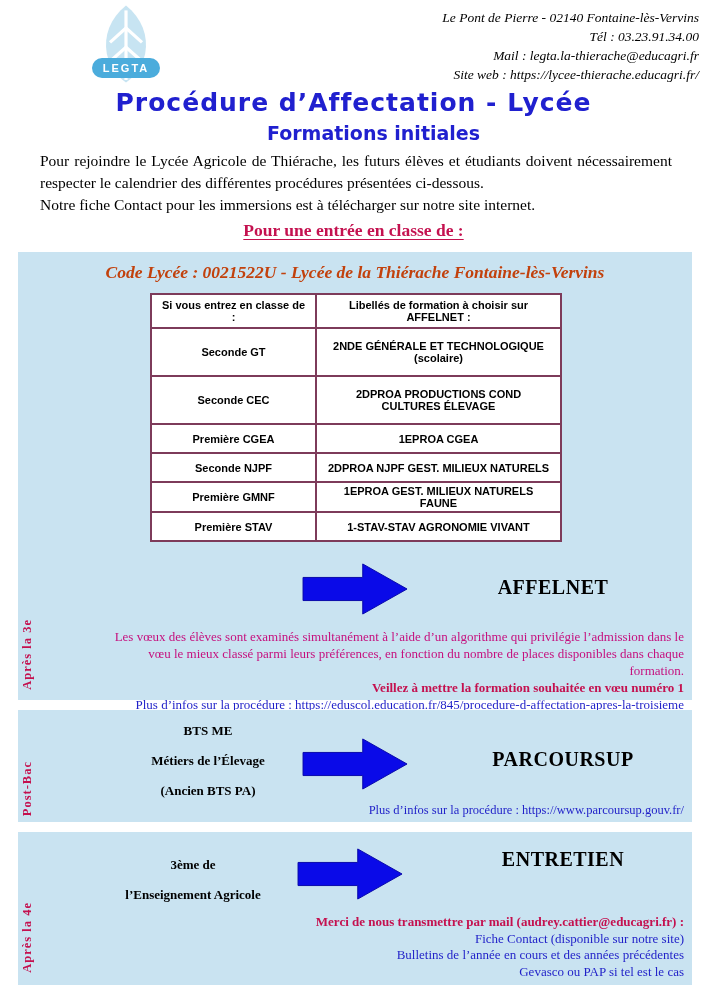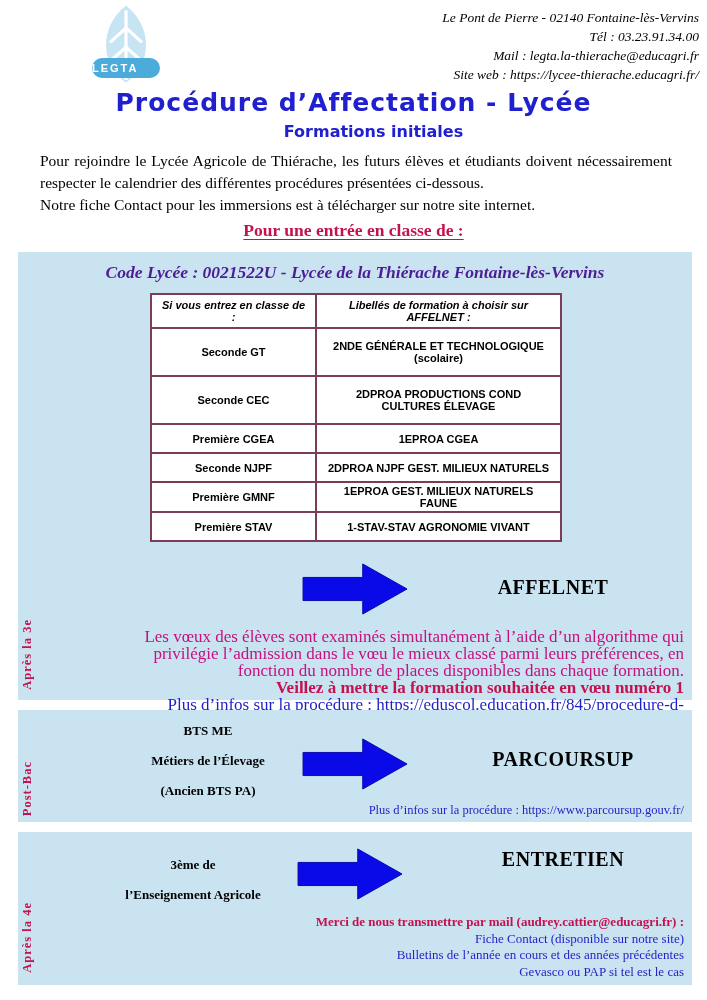--- a/index.html
+++ b/index.html
@@ -14,37 +14,37 @@
   .leaf-svg { position:absolute; left:66px; top:0; }
   .logo-text {
     position:absolute; left:4px; top:26px; width:212px;
     font-family:"Liberation Sans", sans-serif; font-size:21px; font-weight:600;
     letter-spacing:2px; color:#333e4b; text-align:center;
   }
   .logo-badge {
     position:absolute; left:78px; top:54px; width:68px; height:20px;
     background:#4bacdc; border-radius:10px; color:#ffffff;
     font-family:"Liberation Sans", sans-serif; font-size:11px; font-weight:bold;
-    letter-spacing:2px; line-height:20px;
+    letter-spacing:2px; text-align:center; line-height:20px;
   }
   .contact {
     position:absolute; right:8px; top:8px; width:400px;
     font-style:italic; font-size:13.5px; line-height:19px;
     text-align:right; color:#000000;
   }
 
   
   .title {
     position:absolute; left:0; top:88px; width:100%; text-align:center;
     font-family:"DejaVu Sans", sans-serif; font-weight:bold; font-size:25px;
     letter-spacing:1px; color:#2020cf;
   }
   .subtitle {
     position:absolute; left:0; top:122px; width:100%; text-align:center;
-    font-family:"DejaVu Sans", sans-serif; font-weight:bold; font-size:16px;
+    font-family:"DejaVu Sans", sans-serif; font-weight:bold; font-size:19px;
     color:#2020cf;
     padding-left:40px;
   }
 
   
   .intro {
     position:absolute; left:40px; top:150px; width:632px;
     font-size:15.5px; line-height:22px; color:#000000; text-align:justify;
   }
 
@@ -64,33 +64,33 @@
   .side-label {
     position:absolute; left:2px; writing-mode:vertical-rl; transform:rotate(180deg);
     font-size:12.5px; font-weight:bold; color:#c4114f; letter-spacing:1px;
   }
   .box1 .side-label { bottom:10px; }
   .box2 .side-label { bottom:6px; }
   .box3 .side-label { bottom:12px; }
 
   .code-header {
     position:absolute; left:0; top:10px; width:100%; text-align:center;
-    font-size:17.5px; font-weight:bold; font-style:italic; color:#4c1d95;
+    font-size:17.5px; font-weight:bold; font-style:italic; color:#c2410c;
   }
 
   
   table.affect {
     position:absolute; left:132px; top:41px; border-collapse:collapse;
     background:#ffffff; font-family:"Liberation Sans", sans-serif;
   }
   table.affect td, table.affect th {
     border:2px solid #7d3b5a; text-align:center; vertical-align:middle;
     font-size:11px; font-weight:bold; color:#000000; padding:2px 8px;
   }
-  table.affect th { font-style:italic; height:34px; }
+  table.affect th { height:34px; }
   .col-class { width:165px; }
   .col-label { width:245px; }
   .rh-tall { height:48px; }
   .rh-short { height:29px; }
 
   
   .arrow { position:absolute; }
   .box1 .arrow { left:282px; top:311px; }
   .box2 .arrow { left:282px; top:28px; }
   .box3 .arrow { left:277px; top:16px; }
@@ -99,21 +99,21 @@
     position:absolute; font-weight:bold; font-size:20px; color:#000000;
     text-align:center; letter-spacing:0.5px;
   }
   .dest-affelnet { left:420px; top:324px; width:230px; }
   .dest-parcoursup { left:425px; top:38px; width:240px; }
   .dest-entretien { left:430px; top:12px; width:230px; line-height:30px; }
 
   
   .note-block {
     position:absolute; left:90px; right:8px; top:376px;
-    text-align:right; font-size:17px; line-height:17px;
+    text-align:right; font-size:13px; line-height:17px;
   }
   .note-magenta { color:#c5107e; }
   .note-bold-crimson { color:#c4114f; font-weight:bold; }
   .note-blue { color:#1f1fc8; }
 
   .program {
     position:absolute; font-weight:bold; font-size:13px; color:#000000;
     text-align:center; line-height:30px;
   }
   .box2 .program { left:55px; top:6px; width:270px; }

